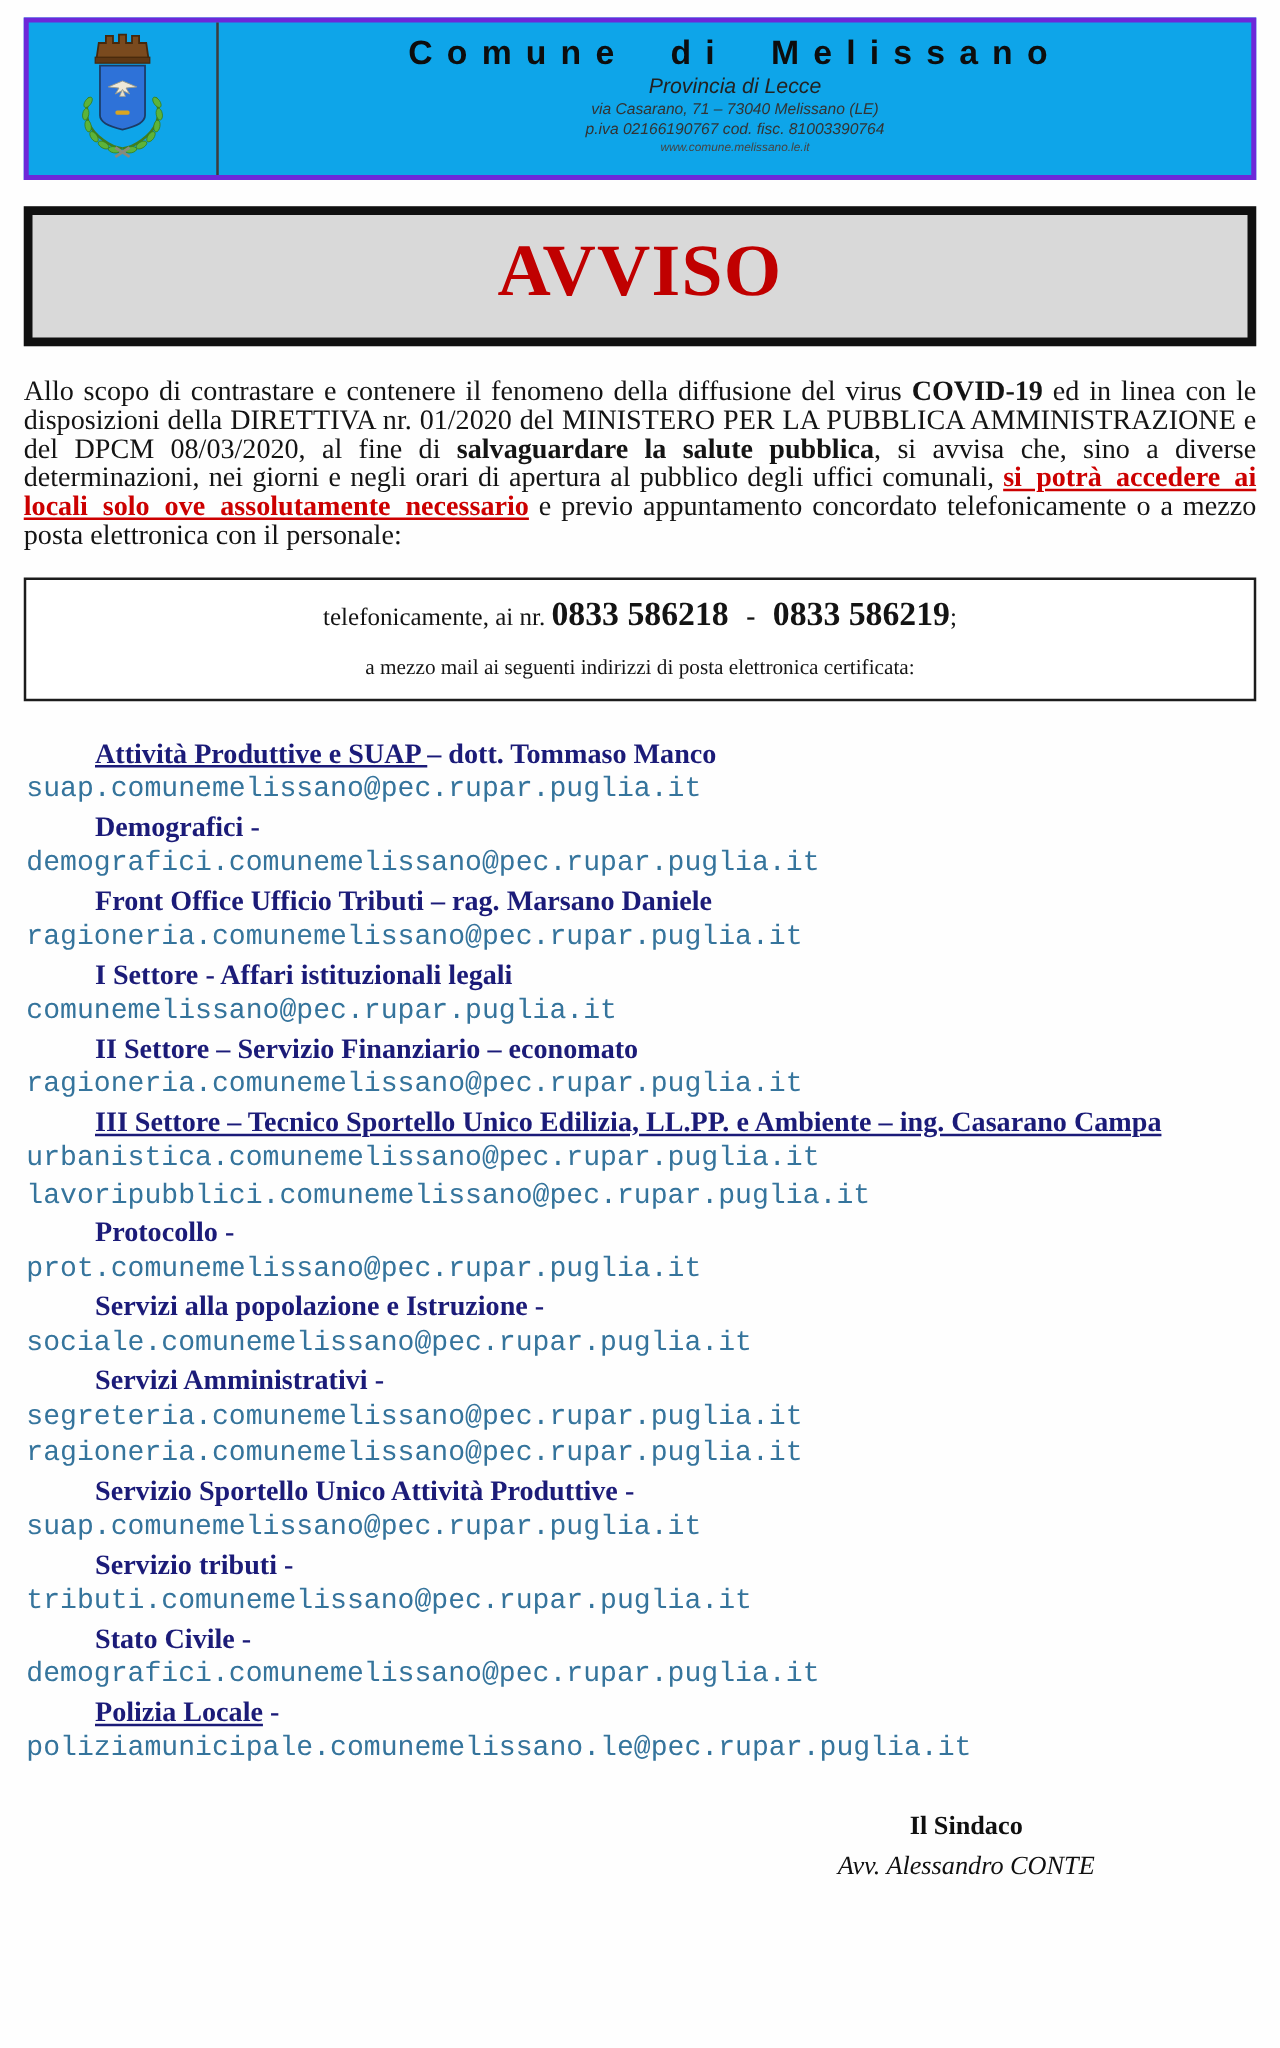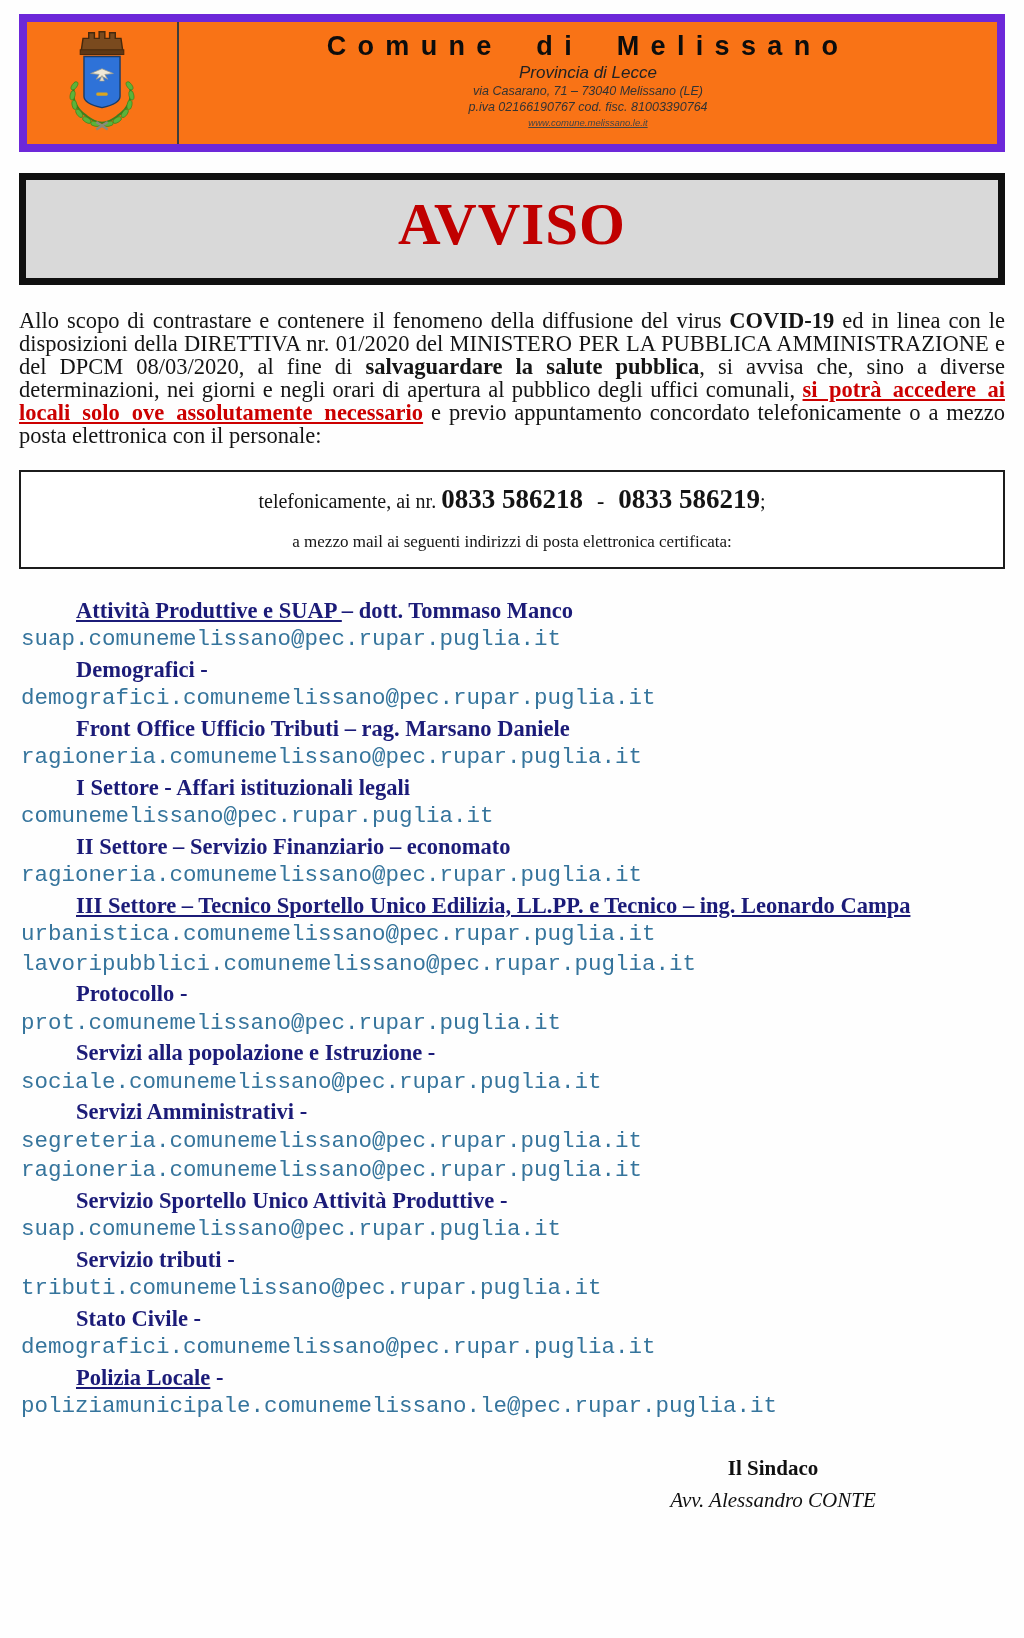--- a/index.html
+++ b/index.html
@@ -3,27 +3,27 @@
 <meta charset="utf-8">
 <style>
   html,body{margin:0;padding:0;}
   body{
     width:1024px;height:1638px;background:#fefefe;color:#141414;
     font-family:"Liberation Serif",serif;overflow:hidden;
   }
   .page{padding:14px 19px 0 19px;}
 
   
-  .header-box{display:flex;border:8px solid #6d28d9;height:122px;background:#f97316;}
+  .header-box{display:flex;border:4px solid #6d28d9;height:122px;background:#0ea5e9;}
   .crest-cell{width:150px;border-right:2px solid #3d3d3d;display:flex;align-items:center;justify-content:center;}
   .header-info{flex:1;text-align:center;padding-top:9px;font-family:"Liberation Sans",sans-serif;}
   .muni-name{font-weight:bold;font-size:27px;letter-spacing:0.42em;word-spacing:0.55em;color:#0d0d0d;}
   .province{font-style:italic;font-size:17px;margin-top:1px;color:#222;}
   .addr,.fiscal{font-style:italic;font-size:12.5px;color:#333;line-height:16px;}
-  .website{font-style:italic;font-size:9.5px;color:#444;text-decoration:underline;margin-top:2px;}
+  .website{font-style:italic;font-size:9.5px;color:#444;margin-top:2px;}
 
   
   .banner{margin-top:21px;border:7px solid #101010;background:#d9d9d9;text-align:center;padding:8px 0 18px 0;}
   .banner-line{color:#c00000;font-weight:bold;font-size:59px;line-height:72px;letter-spacing:1px;}
 
   
   .intro{margin-top:24px;font-size:22.5px;line-height:23px;text-align:justify;}
   .seg-b{font-weight:bold;}
   .seg-rbu{color:#cc0000;font-weight:bold;text-decoration:underline;word-spacing:0.18em;}
 
@@ -113,21 +113,21 @@
       <div class="dir-title"><span class="u">Attività Produttive e SUAP </span><span>– dott. Tommaso Manco</span></div>
       <div class="dir-email">suap.comunemelissano@pec.rupar.puglia.it</div>
       <div class="dir-title"><span>Demografici -</span></div>
       <div class="dir-email">demografici.comunemelissano@pec.rupar.puglia.it</div>
       <div class="dir-title"><span>Front Office Ufficio Tributi – rag. Marsano Daniele</span></div>
       <div class="dir-email">ragioneria.comunemelissano@pec.rupar.puglia.it</div>
       <div class="dir-title"><span>I Settore - Affari istituzionali legali</span></div>
       <div class="dir-email">comunemelissano@pec.rupar.puglia.it</div>
       <div class="dir-title"><span>II Settore – Servizio Finanziario – economato</span></div>
       <div class="dir-email">ragioneria.comunemelissano@pec.rupar.puglia.it</div>
-      <div class="dir-title"><span class="u">III Settore – Tecnico Sportello Unico Edilizia, LL.PP. e Tecnico – ing. Leonardo Campa</span></div>
+      <div class="dir-title"><span class="u">III Settore – Tecnico Sportello Unico Edilizia, LL.PP. e Ambiente – ing. Casarano Campa</span></div>
       <div class="dir-email">urbanistica.comunemelissano@pec.rupar.puglia.it</div>
       <div class="dir-email">lavoripubblici.comunemelissano@pec.rupar.puglia.it</div>
       <div class="dir-title"><span>Protocollo -</span></div>
       <div class="dir-email">prot.comunemelissano@pec.rupar.puglia.it</div>
       <div class="dir-title"><span>Servizi alla popolazione e Istruzione -</span></div>
       <div class="dir-email">sociale.comunemelissano@pec.rupar.puglia.it</div>
       <div class="dir-title"><span>Servizi Amministrativi -</span></div>
       <div class="dir-email">segreteria.comunemelissano@pec.rupar.puglia.it</div>
       <div class="dir-email">ragioneria.comunemelissano@pec.rupar.puglia.it</div>
       <div class="dir-title"><span>Servizio Sportello Unico Attività Produttive -</span></div>

